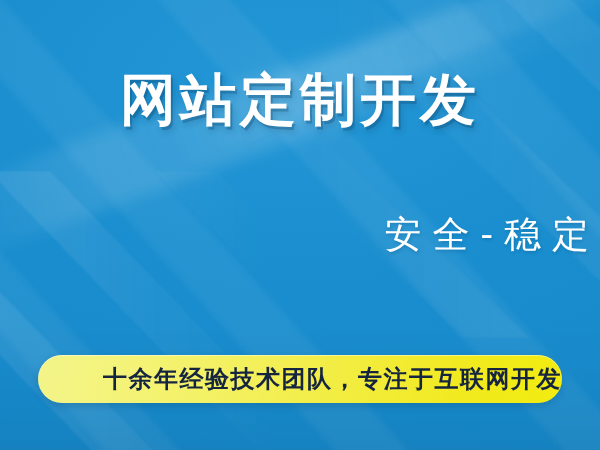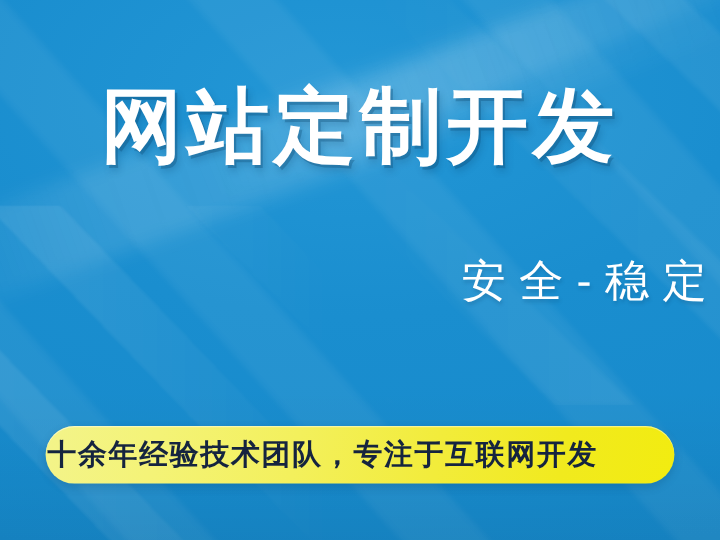--- a/index.html
+++ b/index.html
@@ -139,21 +139,21 @@
     inset: 0;
   }
 
   .headline {
     position: absolute;
     left: 0;
     right: 0;
     top: 72px;
     text-align: center;
     color: #ffffff;
-    font-size: 68px;
+    font-size: 56px;
     line-height: 1.0;
     font-weight: 700;
     letter-spacing: 4px;
     font-family: "DejaVu Sans", "Liberation Sans", sans-serif;
     text-shadow:
        2px 3px 0 rgba(10, 70, 110, 0.30),
        3px 5px 6px rgba(10, 60, 100, 0.22);
     white-space: nowrap;
   }
 
@@ -188,21 +188,21 @@
         #f4f377 18%,
         #f3f05c 40%,
         #f2ec3b 62%,
         #f1ea1e 82%,
         #f2ec10 100%);
     box-shadow:
       0 3px 7px rgba(8, 60, 100, 0.22),
       inset 0 1px 0 rgba(255,255,255,0.45);
     display: flex;
     align-items: center;
-    justify-content: flex-start;
+    justify-content: flex-end;
     overflow: hidden;
   }
 
   .pill-text {
     color: #15243f;
     font-size: 24px;
     line-height: 1;
     font-weight: 700;
     letter-spacing: 1.5px;
     text-indent: 1.5px;

